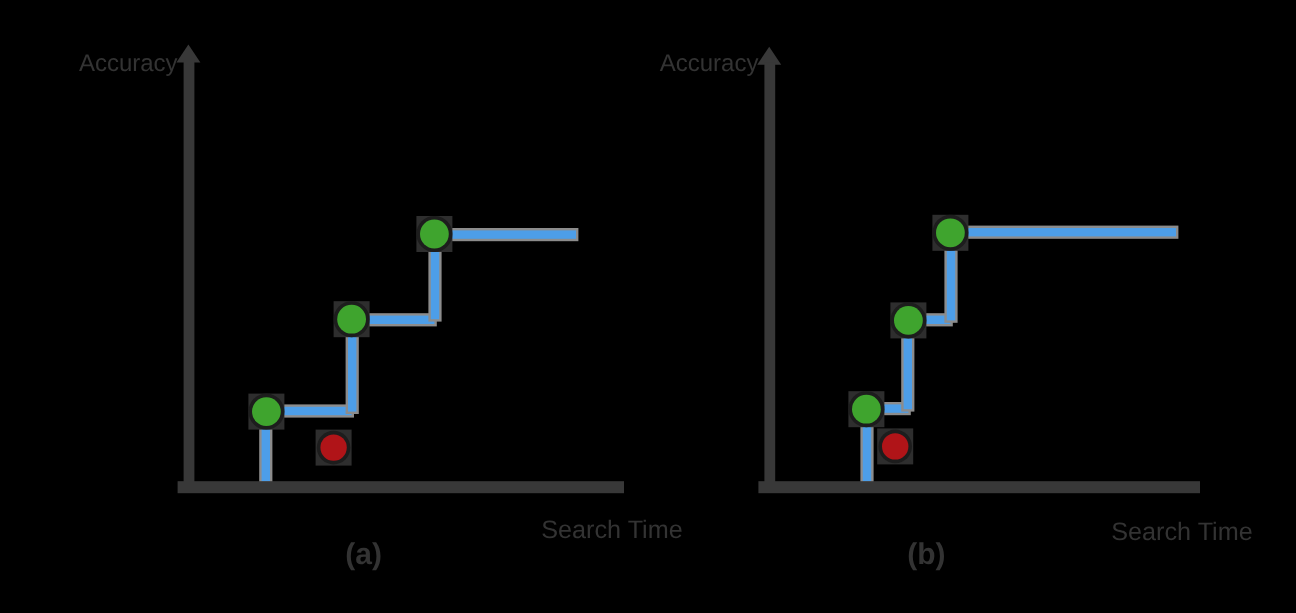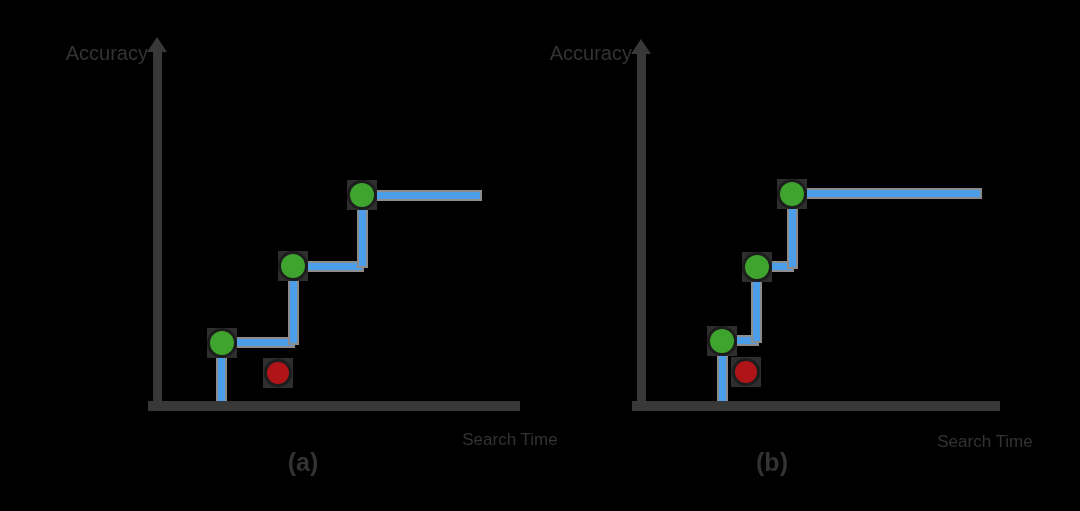--- a/index.html
+++ b/index.html
@@ -8,21 +8,21 @@
   .panel{position:absolute;inset:0;padding-left:36px;}
   .axis{position:absolute;background:#383838;z-index:5;}
   .y-arrow{position:absolute;width:0;height:0;border-left:10px solid transparent;
            border-right:10px solid transparent;border-bottom:15px solid #383838;z-index:5;}
   .plot-area{position:absolute;z-index:2;}
   .seg{position:absolute;box-shadow:0 0 0 2px #8c8c8c;z-index:1;}
   .marker-backdrop{position:absolute;background:#2e2e2e;z-index:3;}
   .marker-dot{position:absolute;border-radius:50%;box-shadow:0 0 0 3px #1d1d1d;z-index:4;}
   .lbl{position:absolute;color:#333333;z-index:6;}
   .ylabel{font-size:20px;top:42px;width:108px;text-align:right;}
-  .xlabel{font-size:17px;top:431px;width:180px;text-align:center;}
+  .xlabel{font-size:21px;top:431px;width:180px;text-align:center;}
   .caption{font-size:25px;font-weight:bold;top:448px;width:100px;text-align:center;}
   
   #yaxis-a{left:153px;top:50px;width:9px;height:356px;}
   #yarrow-a{left:147px;top:37px;}
   #xaxis-a{left:148px;top:401px;width:372px;height:10px;}
   #area-a{left:157px;top:55px;width:363px;height:346px;}
   #ylabel-a{left:40px;}
   #xlabel-a{left:420px;top:430px;}
   #caption-a{left:253px;}
   

